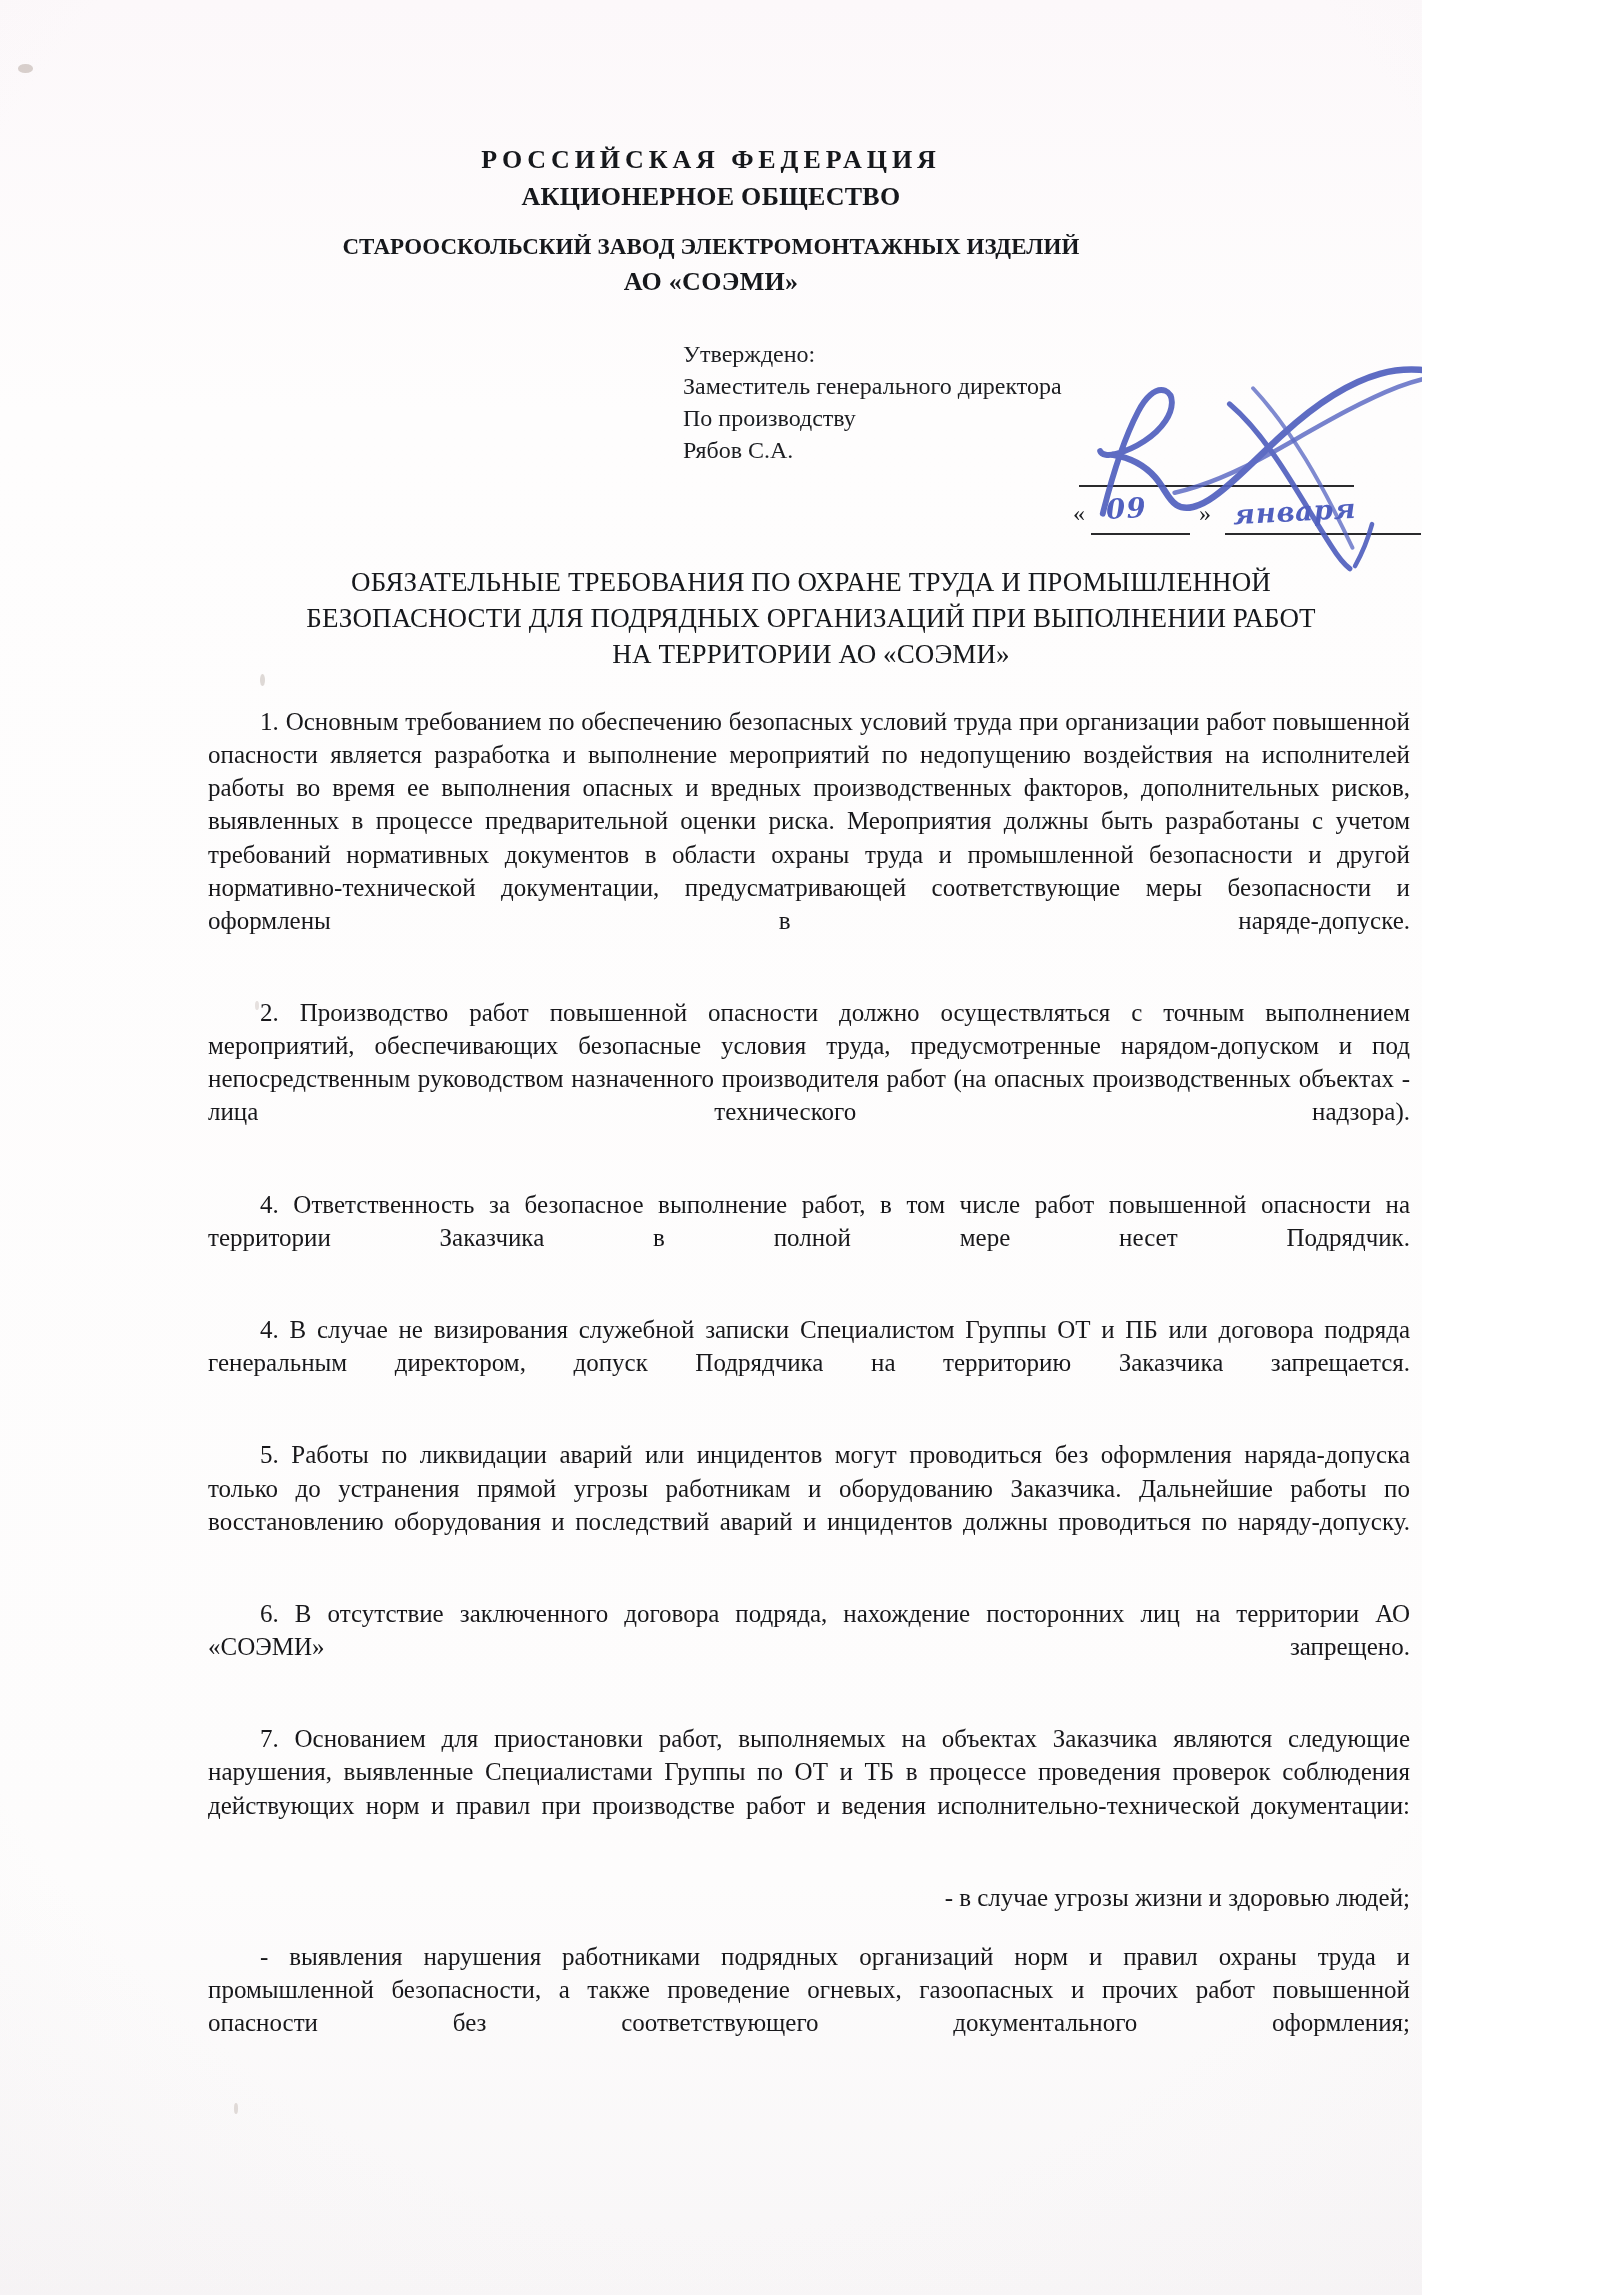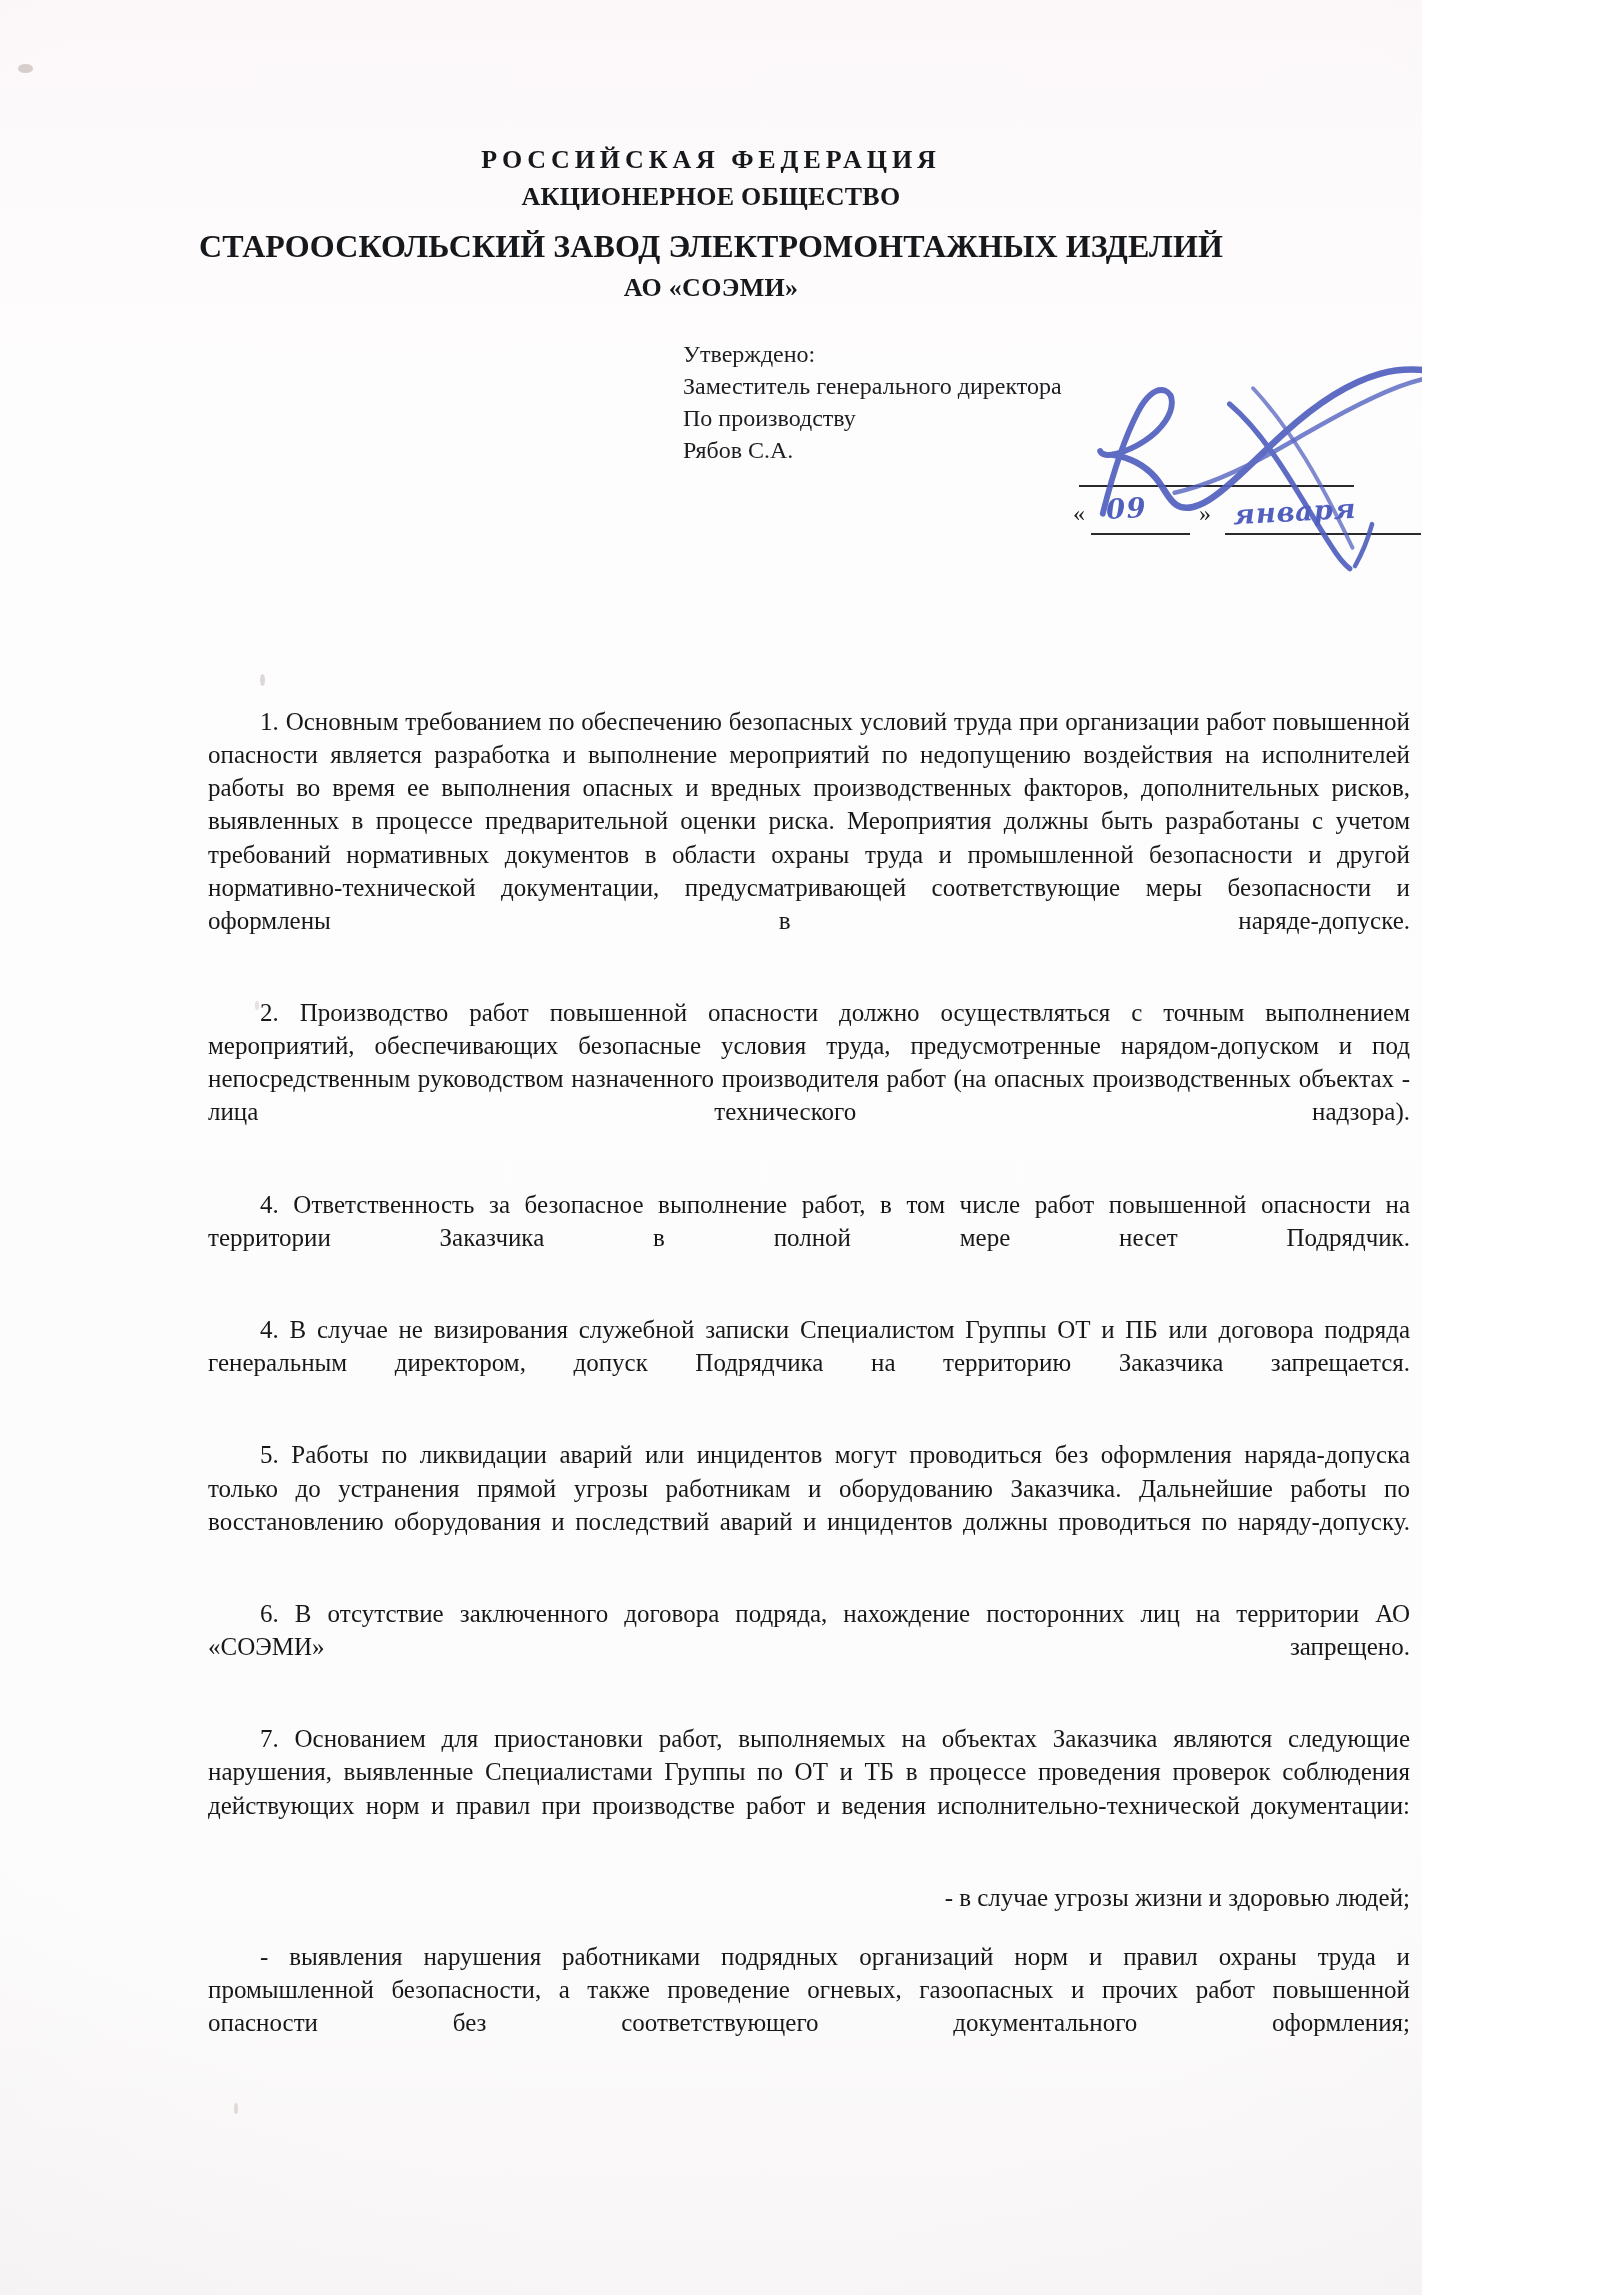--- a/index.html
+++ b/index.html
@@ -52,23 +52,23 @@
     font-size: 26px;
     letter-spacing: 4.9px;
   }
   .org-line-2 {
     font-size: 26px;
     letter-spacing: 0.3px;
     margin-top: 3.3px;
     font-family: Liberation Serif, serif;
   }
   .org-line-3 {
-    font-size: 32px;
+    font-size: 23px;
     letter-spacing: 0.1px;
-    margin-top: 12px;
+    margin-top: 18px;
   }
   .org-line-4 {
     font-size: 26px;
     letter-spacing: 0.3px;
     margin-top: 3.3px;
   }
 
   
   .approval {
     position: absolute;
@@ -225,20 +225,25 @@
     <g stroke="#5160bf" stroke-linecap="round" stroke-linejoin="round" fill="none" opacity="0.92">
       <path d="M96 238 C110 182 128 124 150 82 C160 62 176 44 192 50 C206 56 204 78 192 96 C176 120 146 138 118 146 C104 150 94 148 92 142" stroke-width="9"></path>
       <path d="M112 148 C136 152 160 164 176 182 C190 198 196 216 208 224 C222 234 244 228 266 212 C300 188 334 150 372 116 C420 72 470 38 520 24 C560 13 604 16 636 32" stroke-width="10"></path>
       <path d="M206 206 C250 196 302 174 356 144 C420 108 486 68 548 44 C590 28 630 22 662 30" stroke-width="7" opacity="0.85"></path>
       <path d="M290 70 C316 92 342 124 366 160 C394 202 420 248 446 288 C456 304 466 316 474 322" stroke-width="8"></path>
       <path d="M326 46 C352 74 380 112 406 154 C434 200 458 248 478 290" stroke-width="6" opacity="0.8"></path>
       <path d="M482 318 C492 300 502 276 508 254" stroke-width="7"></path>
     </g>
   </svg>
 
+  <div class="doc-title">
+    <div>ОБЯЗАТЕЛЬНЫЕ ТРЕБОВАНИЯ ПО ОХРАНЕ ТРУДА И ПРОМЫШЛЕННОЙ</div>
+    <div>БЕЗОПАСНОСТИ ДЛЯ ПОДРЯДНЫХ ОРГАНИЗАЦИЙ ПРИ ВЫПОЛНЕНИИ РАБОТ</div>
+    <div>НА ТЕРРИТОРИИ АО «СОЭМИ»</div>
+  </div>
 
   <div class="body-text">
     <p class="para gap-lg">1. Основным требованием по обеспечению безопасных условий труда при организации работ повышенной опасности является разработка и выполнение мероприятий по недопущению воздействия на исполнителей работы во время ее выполнения опасных и вредных производственных факторов, дополнительных рисков, выявленных в процессе предварительной оценки риска. Мероприятия должны быть разработаны с учетом требований нормативных документов в области охраны труда и промышленной безопасности и другой нормативно-технической документации, предусматривающей соответствующие меры безопасности и оформлены в наряде-допуске.</p>
     <p class="para gap-lg">2. Производство работ повышенной опасности должно осуществляться с точным выполнением мероприятий, обеспечивающих безопасные условия труда, предусмотренные нарядом-допуском и под непосредственным руководством назначенного производителя работ (на опасных производственных объектах - лица технического надзора).</p>
     <p class="para gap-lg">4. Ответственность за безопасное выполнение работ, в том числе работ повышенной опасности на территории Заказчика в полной мере несет Подрядчик.</p>
     <p class="para gap-lg">4. В случае не визирования служебной записки Специалистом Группы ОТ и ПБ или договора подряда генеральным директором, допуск Подрядчика на территорию Заказчика запрещается.</p>
     <p class="para gap-lg">5. Работы по ликвидации аварий или инцидентов могут проводиться без оформления наряда-допуска только до устранения прямой угрозы работникам и оборудованию Заказчика. Дальнейшие работы по восстановлению оборудования и последствий аварий и инцидентов должны проводиться по наряду-допуску.</p>
     <p class="para gap-lg">6. В отсутствие заключенного договора подряда, нахождение посторонних лиц на территории АО «СОЭМИ» запрещено.</p>
     <p class="para gap-lg">7. Основанием для приостановки работ, выполняемых на объектах Заказчика являются следующие нарушения, выявленные Специалистами Группы по ОТ и ТБ в процессе проведения проверок соблюдения действующих норм и правил при производстве работ и ведения исполнительно-технической документации:</p>
     <p class="para nojust gap-lg">- в случае угрозы жизни и здоровью людей;</p>

